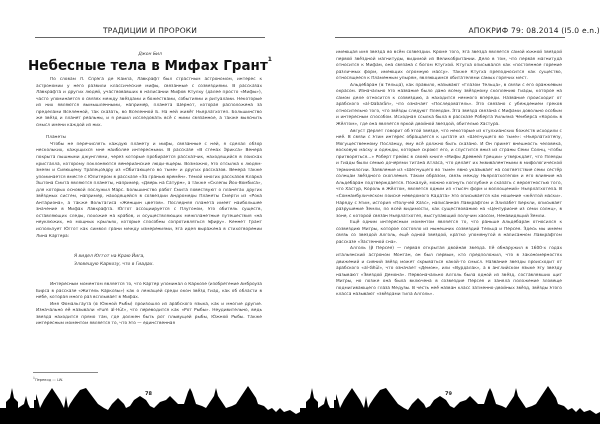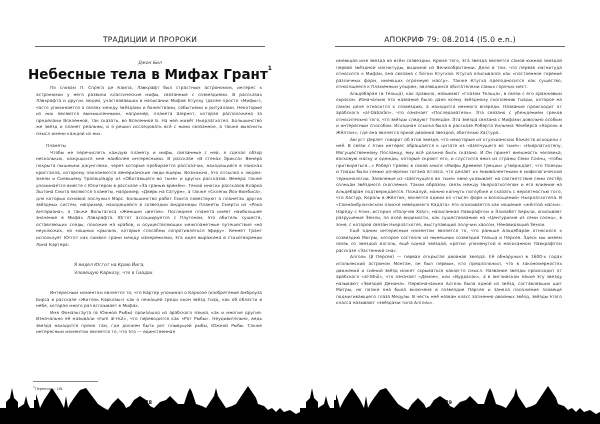--- a/index.html
+++ b/index.html
@@ -1,22 +1,22 @@
 <!DOCTYPE html>
 <html><head>
 <meta charset="utf-8">
 <style>
   html, body { margin:0; padding:0; background:#ffffff; }
   body { width:600px; height:424px; position:relative; overflow:hidden; font-family:"DejaVu Sans", sans-serif; color:#222; }
-  .page { position:absolute; top:9px; width:300px; height:372px; }
+  .page { position:absolute; top:0; width:300px; height:372px; }
   .page.left { left:0; }
   .page.right { left:300px; }
   .running-head { position:absolute; top:26px; font-size:7.5px; letter-spacing:0.2px; color:#222; white-space:nowrap; }
   .left .running-head { left:0; width:300px; text-align:center; }
-  .right .running-head { left:0; width:300px; text-align:center; }
+  .right .running-head { left:0; width:300px; text-align:right; }
   .rule { position:absolute; top:37px; height:1px; background:#666; }
   .left .rule { left:35px; width:230px; }
   .right .rule { left:35px; width:230px; }
   .author { position:absolute; top:51px; left:0; width:300px; text-align:center; font-size:4.5px; color:#333; font-style:italic; }
   .title { position:absolute; top:57px; left:0; width:300px; text-align:center; font-size:13.5px; font-weight:bold; color:#111; font-family:"DejaVu Sans", sans-serif; }
   .title sup { font-size:6px; vertical-align:top; position:relative; top:-2px; }
   .col { position:absolute; font-size:4.3px; line-height:6.55px; color:#333; text-align:justify; }
   .left .col { left:36px; width:226px; }
   .right .col { left:36px; width:226px; }
   .col p { margin:0; text-indent:14px; }

